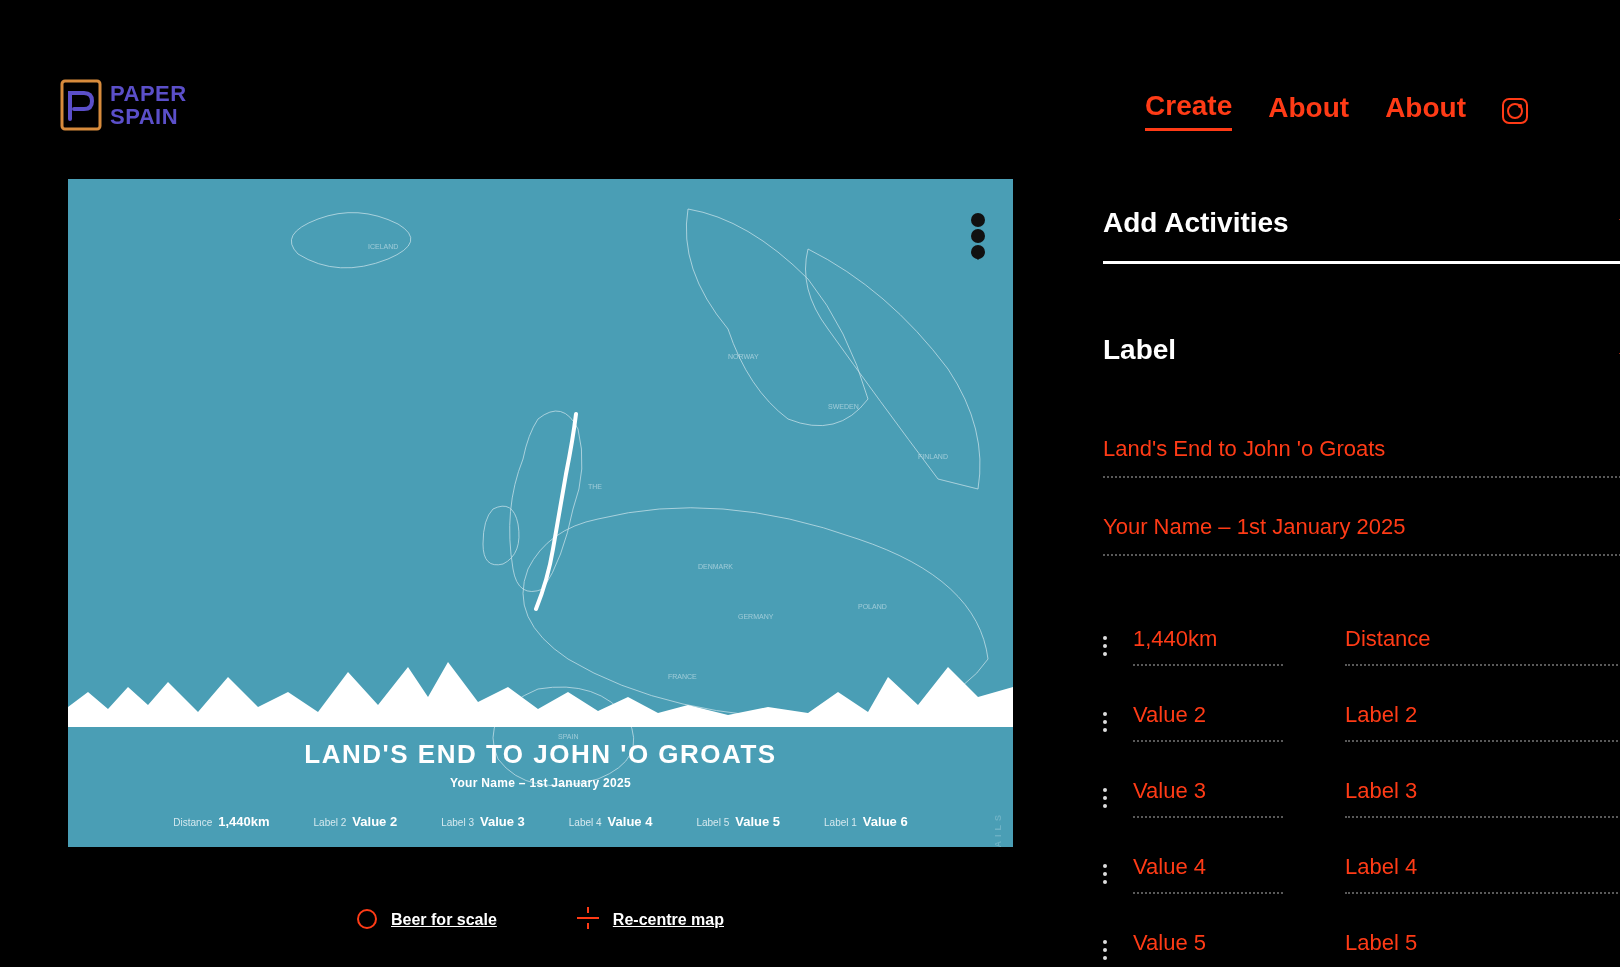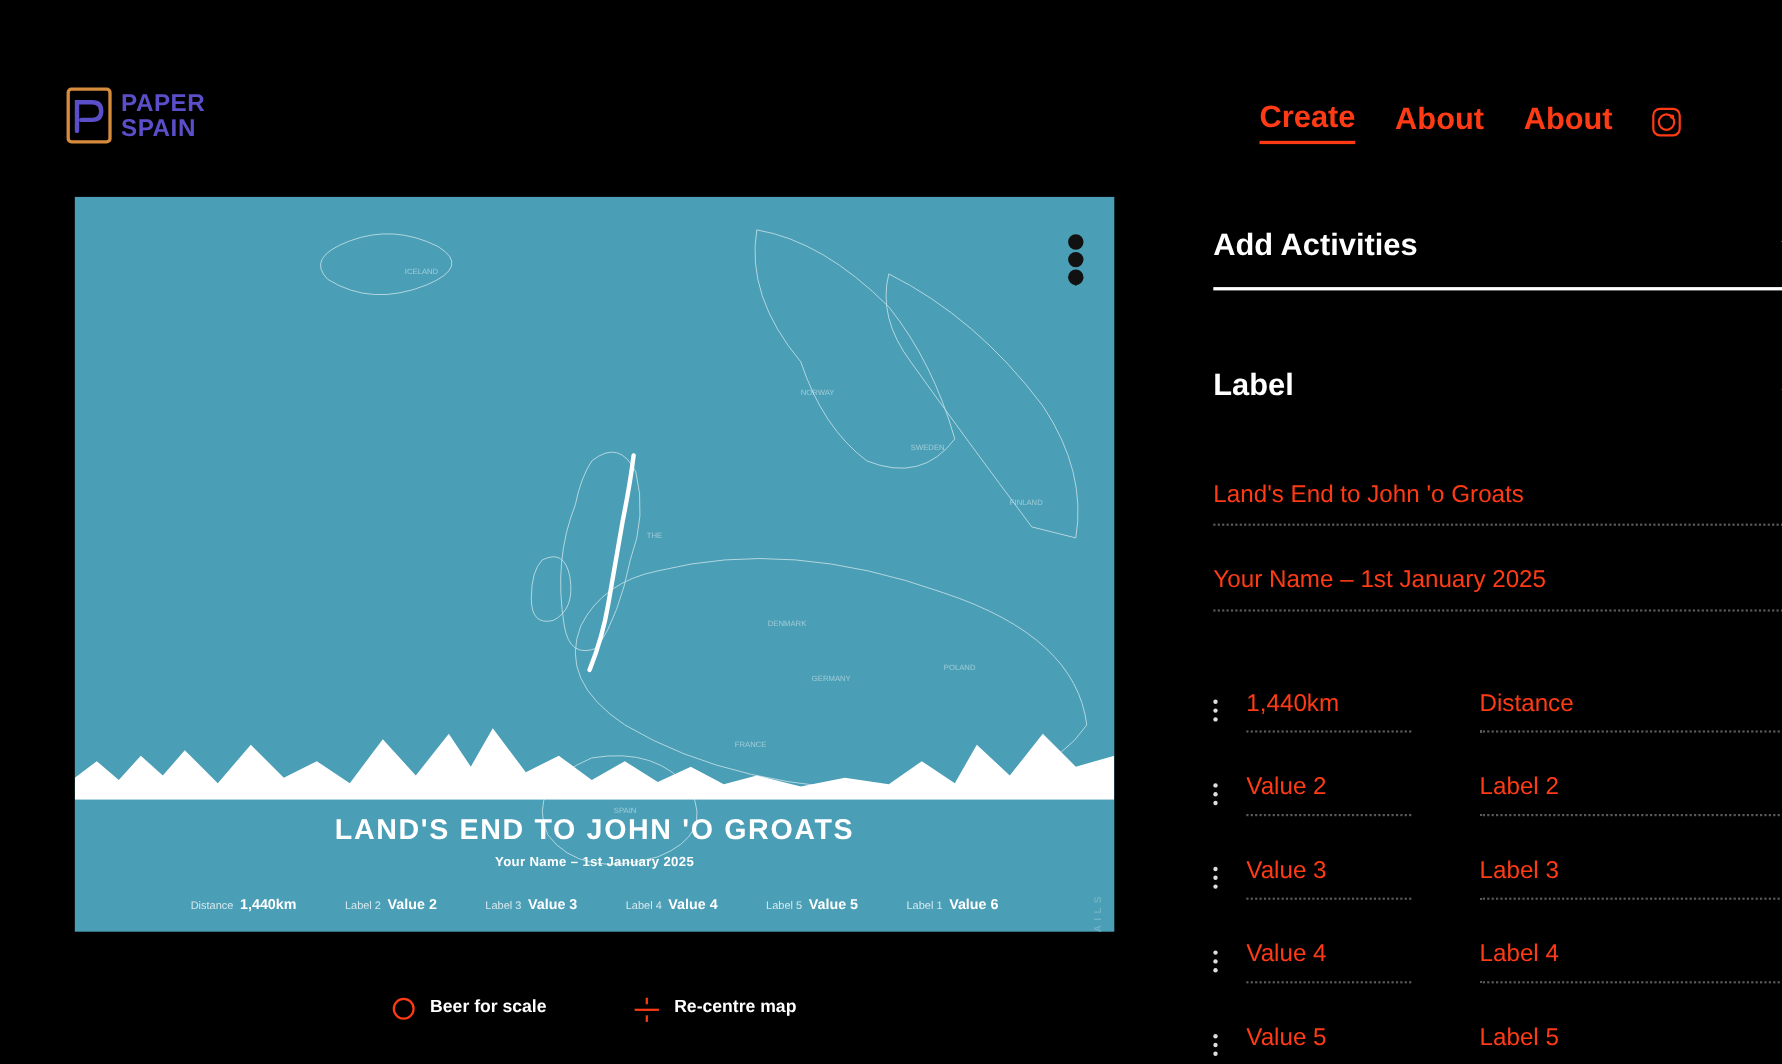--- a/index.html
+++ b/index.html
@@ -196,22 +196,23 @@
   
   .legend {
     display:flex;
     gap:80px;
     justify-content:center;
     margin-top:60px;
     font-size:16px;
     font-weight:700;
   }
   .legend-item {
-    display:flex; align-items:flex-start; gap:14px;
+    display:flex; align-items:flex-end; gap:14px;
     cursor:pointer;
+    text-decoration:underline;
   }
   .beer-icon {
     width:20px; height:20px;
     border:2.5px solid var(--accent);
     border-radius:50%;
   }
   .recentre-icon {
     width:22px; height:22px;
     position:relative;
   }

